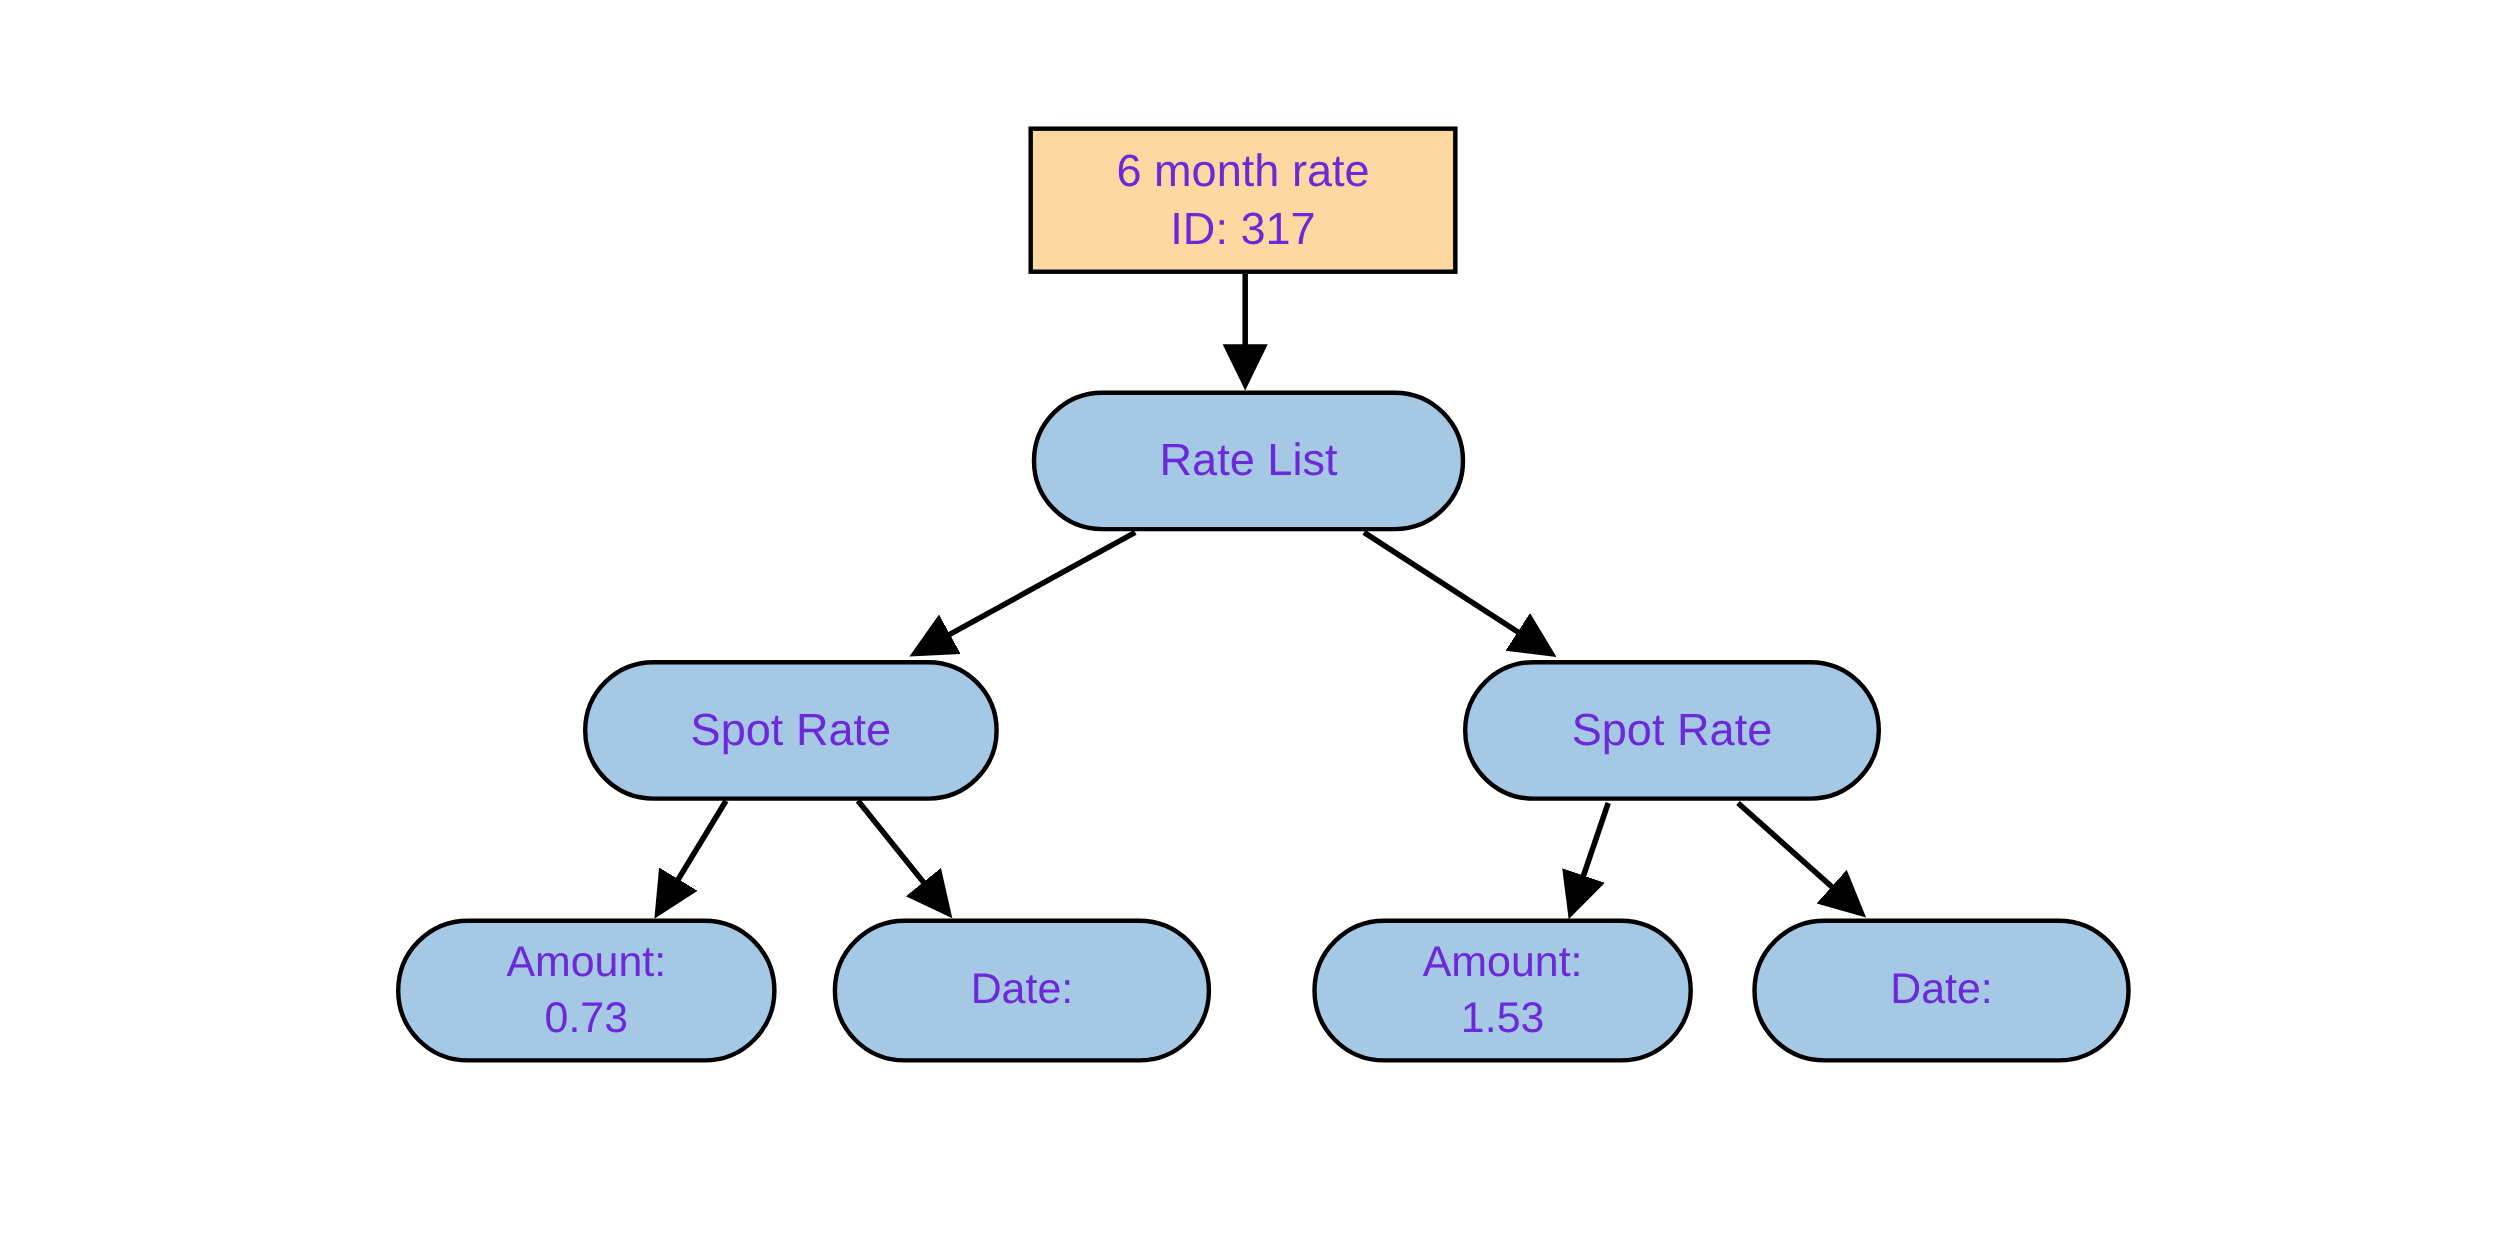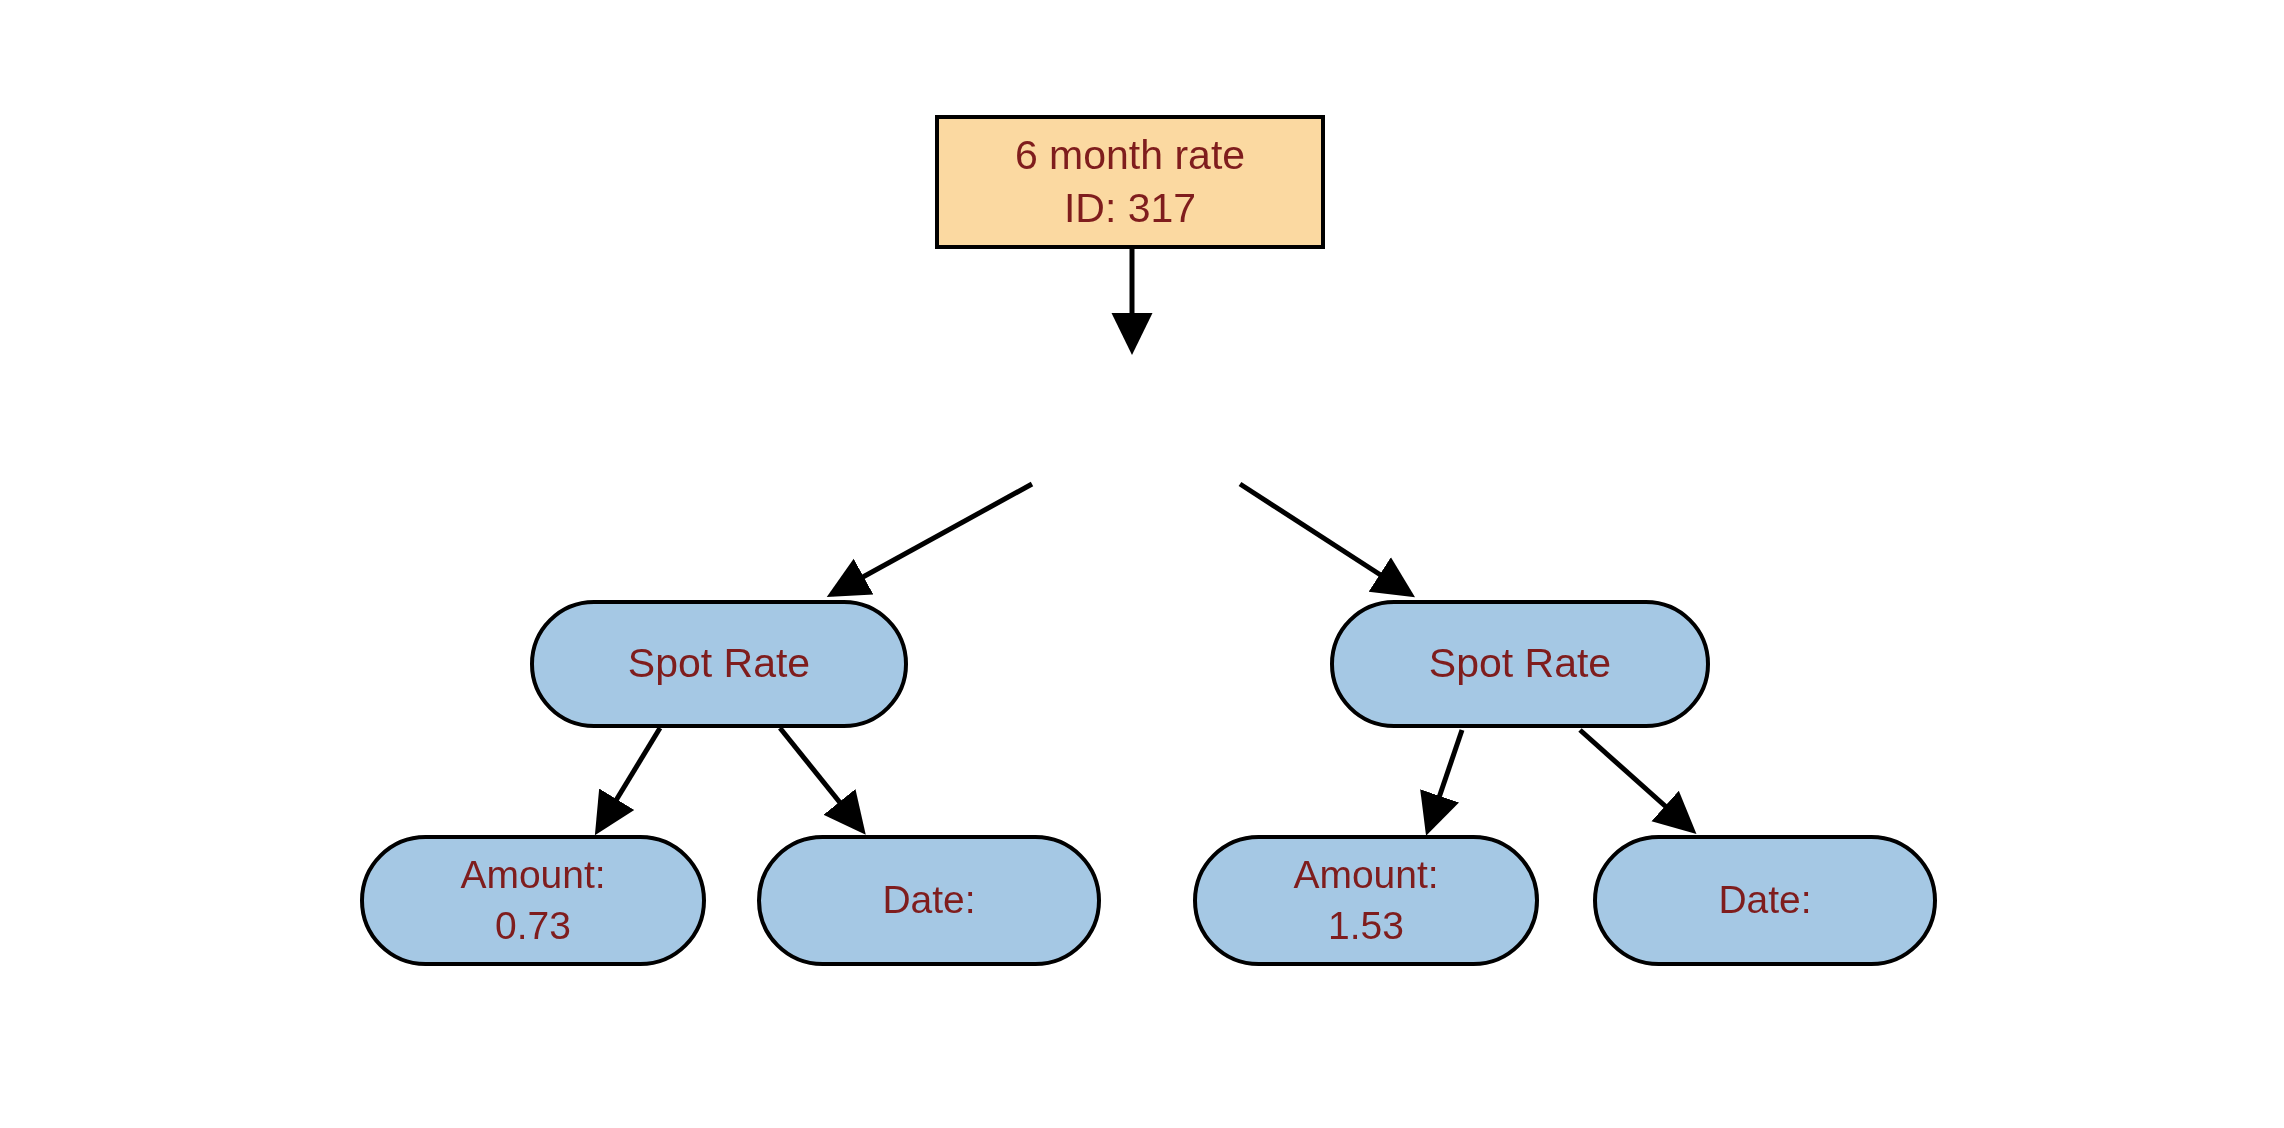--- a/index.html
+++ b/index.html
@@ -23,21 +23,21 @@
     height: 1128px;
   }
   .node {
     position: absolute;
     box-sizing: border-box;
     display: flex;
     flex-direction: column;
     align-items: center;
     justify-content: center;
     border: 4px solid #000000;
-    color: #7f1d1d;
+    color: #6d28d9;
     text-align: center;
     z-index: 2;
   }
   .node .line {
     display: block;
     line-height: 1.30;
     white-space: nowrap;
   }
   .rect-node {
     border-radius: 0;
@@ -71,20 +71,23 @@
     <line x1="1462" y1="730" x2="1428" y2="830" stroke="#000000" stroke-width="5" marker-end="url(#arrowhead)"></line>
 
     <line x1="1580" y1="730" x2="1692" y2="830" stroke="#000000" stroke-width="5" marker-end="url(#arrowhead)"></line>
   </svg>
 
   <div class="node rect-node" style="left:935px; top:115px; width:390px; height:134px; background:#FBD9A1; font-size:41px;">
     <span class="line">6 month rate</span>
     <span class="line">ID: 317</span>
   </div>
 
+  <div class="node pill-node" style="left:938px; top:355px; width:394px; height:128px; background:#A5C8E4; font-size:41px;">
+    <span class="line">Rate List</span>
+  </div>
 
   <div class="node pill-node" style="left:530px; top:600px; width:378px; height:128px; background:#A5C8E4; font-size:41px;">
     <span class="line">Spot Rate</span>
   </div>
 
   <div class="node pill-node" style="left:1330px; top:600px; width:380px; height:128px; background:#A5C8E4; font-size:41px;">
     <span class="line">Spot Rate</span>
   </div>
 
   <div class="node pill-node" style="left:360px; top:835px; width:346px; height:131px; background:#A5C8E4; font-size:39px;">

